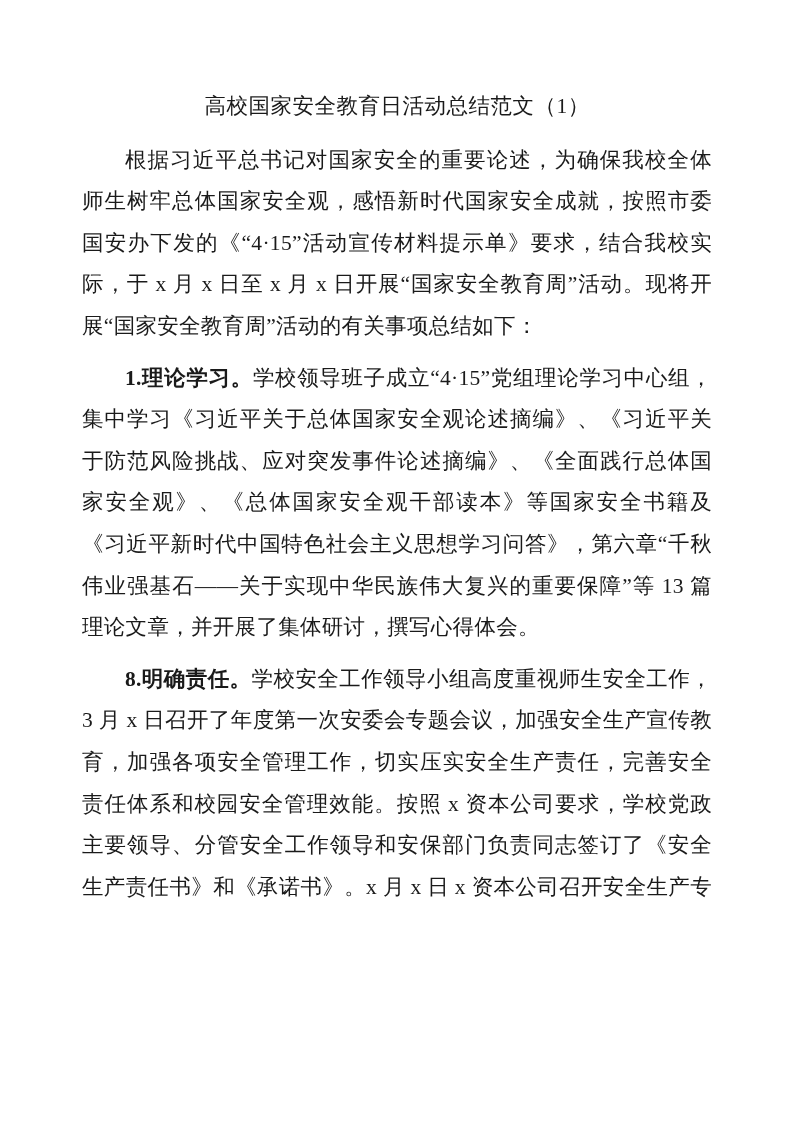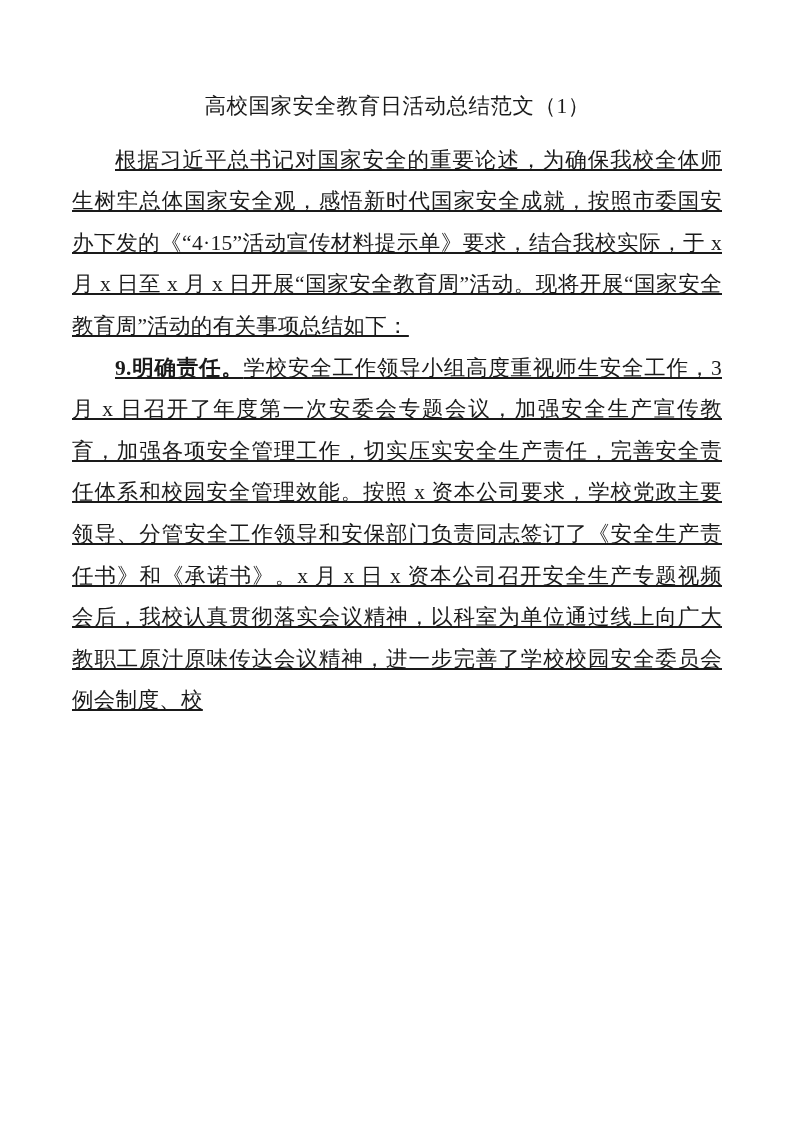--- a/index.html
+++ b/index.html
@@ -22,35 +22,35 @@
   }
   .title {
     margin: 0 0 12px 0;
     font-size: 21.5px;
     font-weight: normal;
     text-align: center;
     line-height: 41.6px;
     letter-spacing: 0.5px;
   }
   .para {
-    margin: 0;
+    margin: 10px;
     text-indent: 2em;
     text-align: justify;
     text-justify: inter-ideograph;
     letter-spacing: 0.3px;
-    text-decoration: underline;
   }
   .para .lead {
     font-weight: bold;
   }
 </style>
 </head>
 <body>
 
 <div class="page">
   <h1 class="title">高校国家安全教育日活动总结范文（1）</h1>
 
   <p class="para"><span>根据习近平总书记对国家安全的重要论述，为确保我校全体师生树牢总体国家安全观，感悟新时代国家安全成就，按照市委国安办下发的《“4·15”活动宣传材料提示单》要求，结合我校实际，于 x 月 x 日至 x 月 x 日开展“国家安全教育周”活动。现将开展“国家安全教育周”活动的有关事项总结如下：</span></p>
 
 
+  <p class="para"><b class="lead">1.理论学习。</b><span>学校领导班子成立“4·15”党组理论学习中心组，集中学习《习近平关于总体国家安全观论述摘编》、《习近平关于防范风险挑战、应对突发事件论述摘编》、《全面践行总体国家安全观》、《总体国家安全观干部读本》等国家安全书籍及《习近平新时代中国特色社会主义思想学习问答》，第六章“千秋伟业强基石——关于实现中华民族伟大复兴的重要保障”等 13 篇理论文章，并开展了集体研讨，撰写心得体会。</span></p>
 
-  <p class="para"><b class="lead">9.明确责任。</b><span>学校安全工作领导小组高度重视师生安全工作，3 月 x 日召开了年度第一次安委会专题会议，加强安全生产宣传教育，加强各项安全管理工作，切实压实安全生产责任，完善安全责任体系和校园安全管理效能。按照 x 资本公司要求，学校党政主要领导、分管安全工作领导和安保部门负责同志签订了《安全生产责任书》和《承诺书》。x 月 x 日 x 资本公司召开安全生产专题视频会后，我校认真贯彻落实会议精神，以科室为单位通过线上向广大教职工原汁原味传达会议精神，进一步完善了学校校园安全委员会例会制度、校</span></p>
+  <p class="para"><b class="lead">8.明确责任。</b><span>学校安全工作领导小组高度重视师生安全工作，3 月 x 日召开了年度第一次安委会专题会议，加强安全生产宣传教育，加强各项安全管理工作，切实压实安全生产责任，完善安全责任体系和校园安全管理效能。按照 x 资本公司要求，学校党政主要领导、分管安全工作领导和安保部门负责同志签订了《安全生产责任书》和《承诺书》。x 月 x 日 x 资本公司召开安全生产专题视频会后，我校认真贯彻落实会议精神，以科室为单位通过线上向广大教职工原汁原味传达会议精神，进一步完善了学校校园安全委员会例会制度、校</span></p>
 </div>
 
 </body></html>

